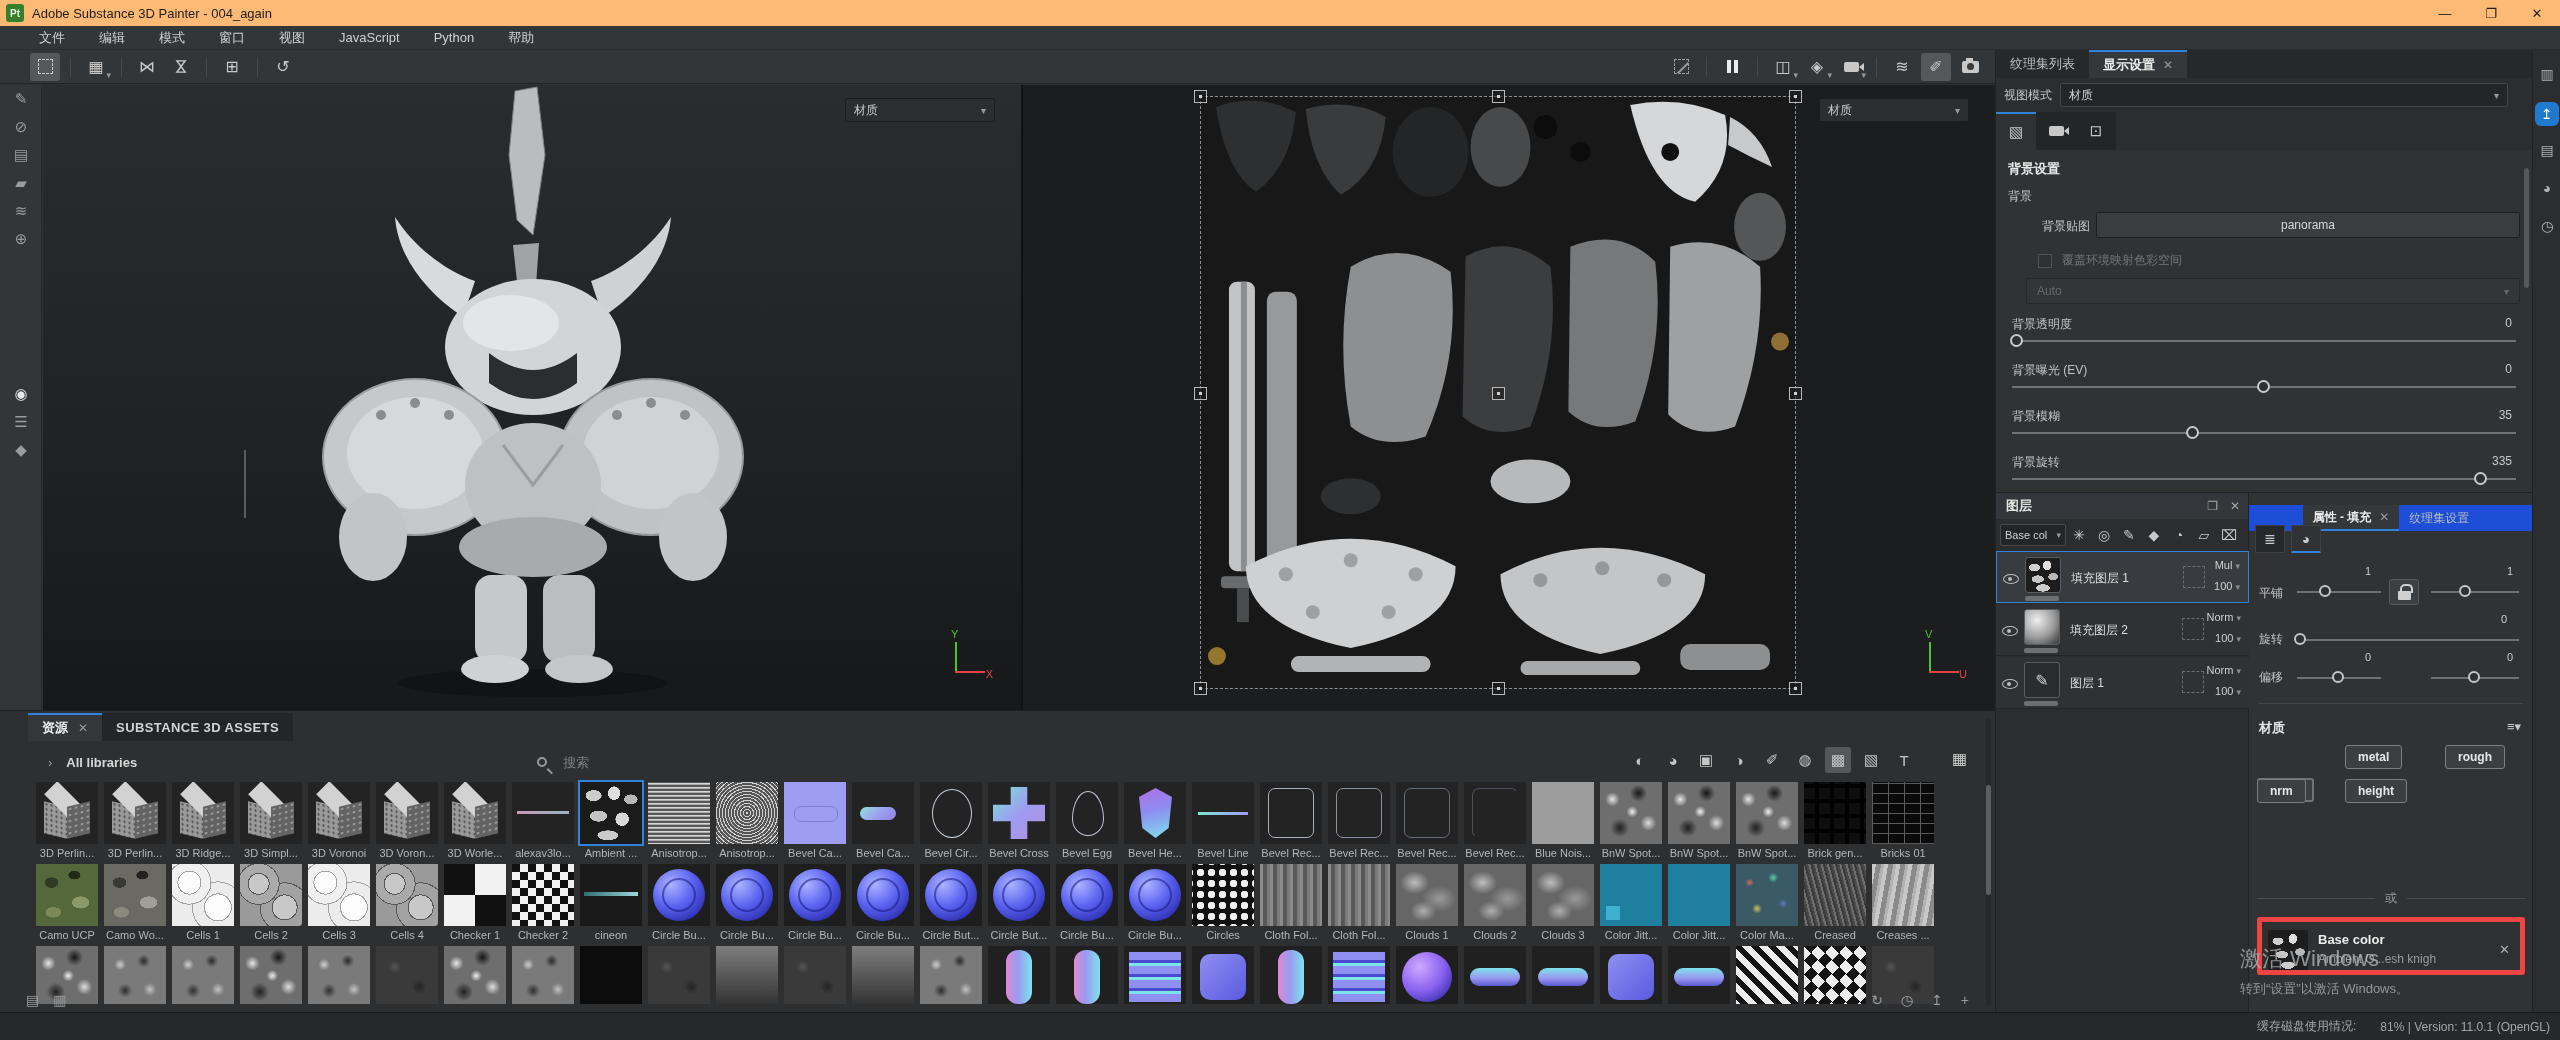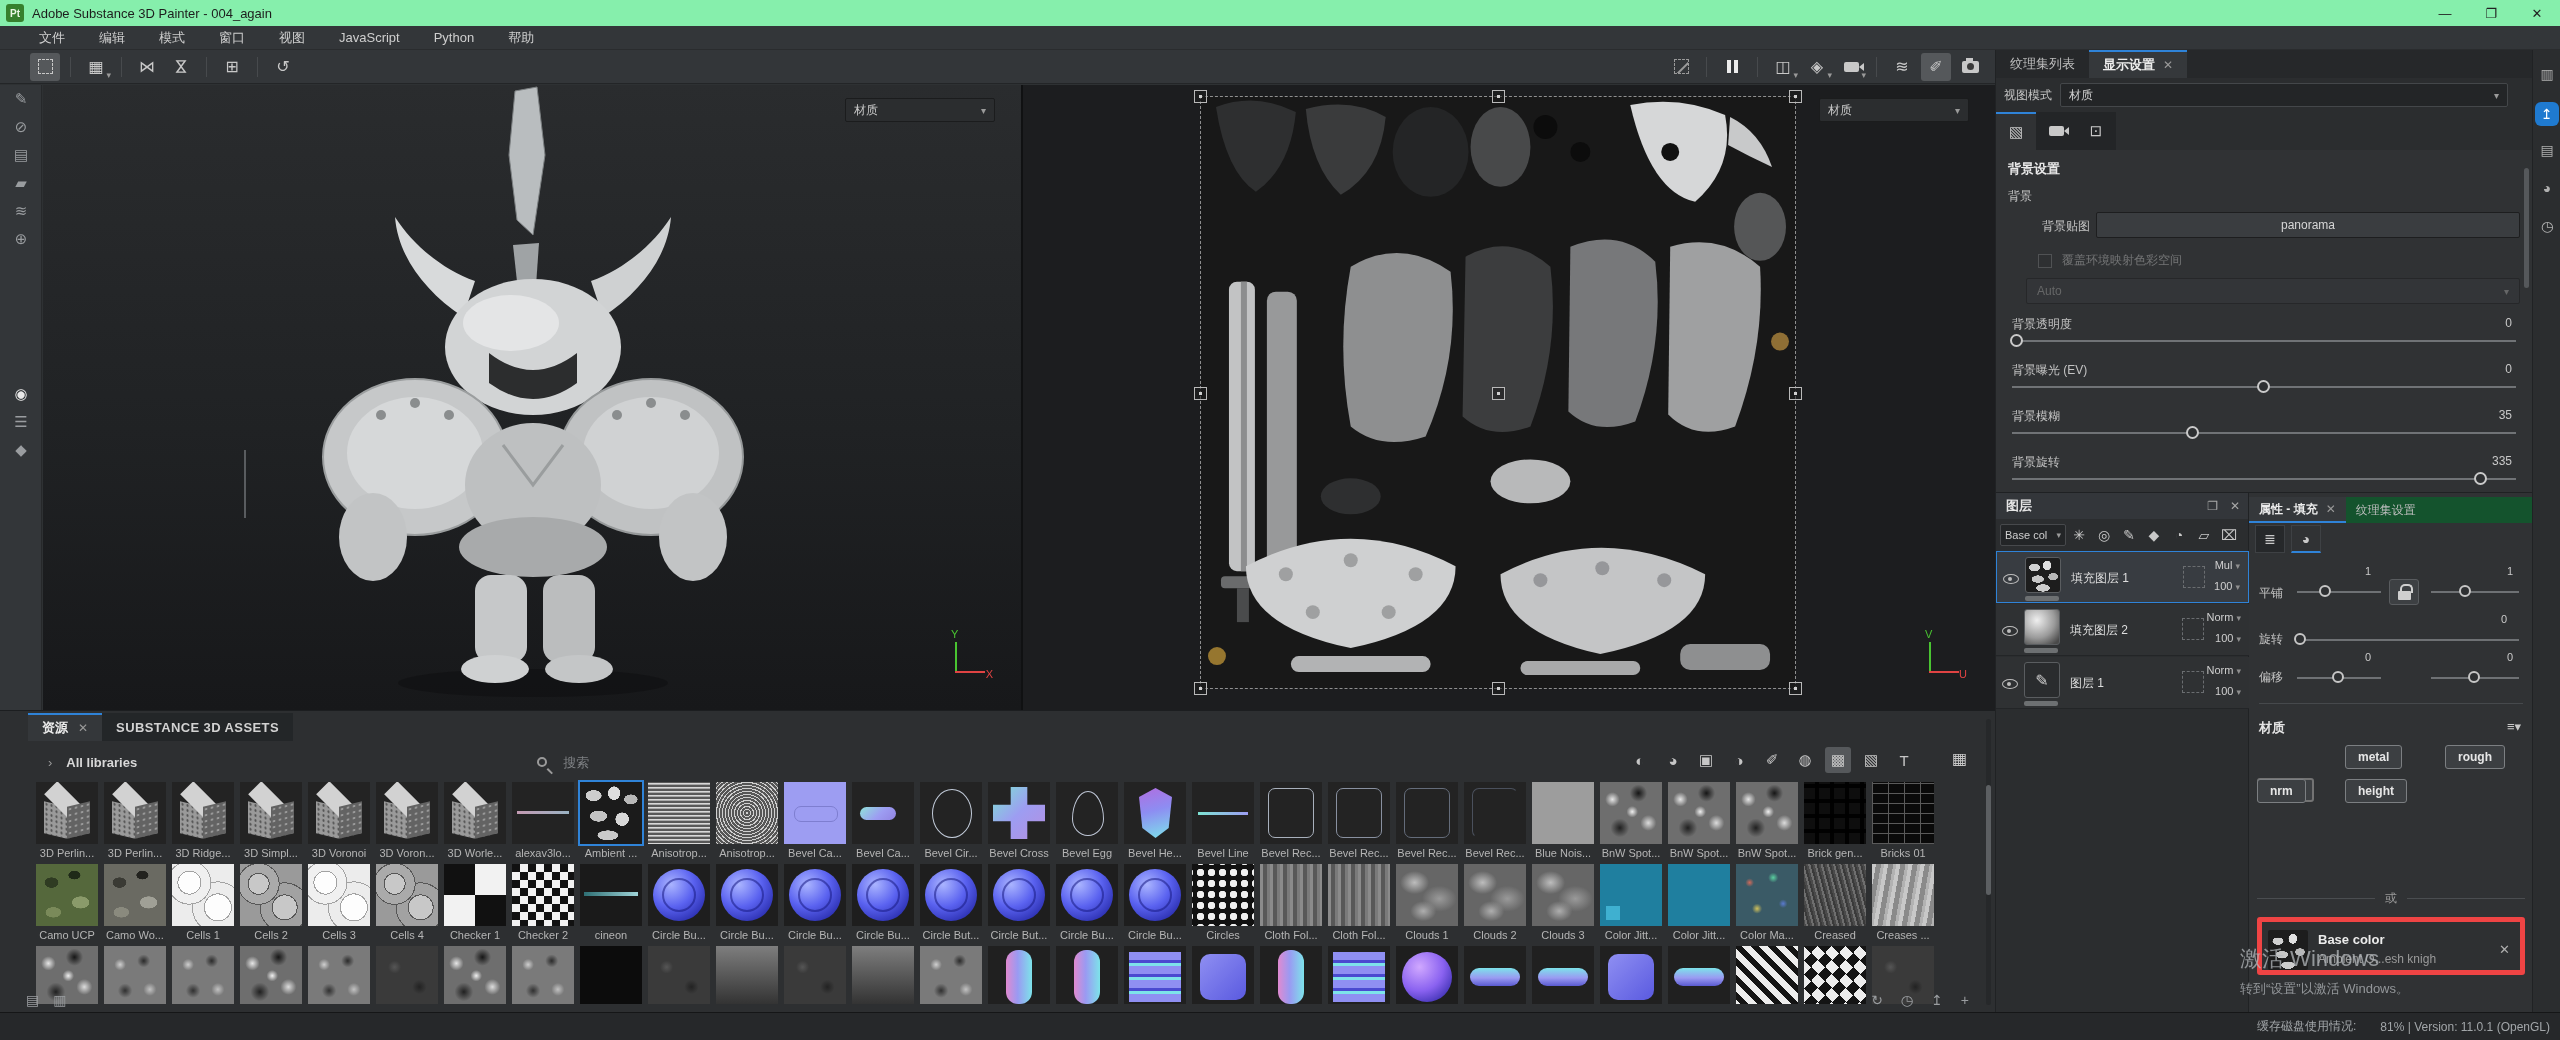--- a/index.html
+++ b/index.html
@@ -1,20 +1,20 @@
 <!DOCTYPE html>
 <html><head>
 <meta charset="utf-8">
 <style>
   html,body{margin:0;padding:0;width:2560px;height:1040px;background:#2e3133;overflow:hidden;
     font-family:"Liberation Sans","DejaVu Sans",sans-serif;-webkit-font-smoothing:antialiased;}
   *{box-sizing:border-box;}
 
   
-  #titlebar{position:absolute;left:0;top:0;width:2560px;height:26px;background:#86efac;display:flex;align-items:center;}
+  #titlebar{position:absolute;left:0;top:0;width:2560px;height:26px;background:#fdba74;display:flex;align-items:center;}
   #pt-logo{width:18px;height:18px;margin:0 8px 0 6px;background:#36802d;color:#eaf6e4;border-radius:3px;
     font-size:10px;font-weight:bold;display:flex;align-items:center;justify-content:center;}
   #app-title{font-size:13px;color:#1d1d1d;}
   #winbtns{margin-left:auto;display:flex;height:100%;}
   .winbtn{width:46px;height:100%;display:flex;align-items:center;justify-content:center;font-size:13px;color:#222;}
 
   
   #menubar{position:absolute;left:0;top:26px;width:2560px;height:24px;background:#333639;display:flex;align-items:center;padding-left:22px;border-bottom:1px solid #2a2c2e;}
   .menu-item{font-size:13px;color:#cfcfcf;padding:0 17px;line-height:24px;}
 
@@ -112,21 +112,21 @@
   .lmask{position:absolute;left:186px;top:14px;width:22px;height:22px;border:1px dashed #6a6d70;}
   .lblend{position:absolute;right:8px;top:7px;font-size:11px;color:#cfcfcf;}
   .lopac{position:absolute;right:8px;top:28px;font-size:11px;color:#cfcfcf;}
   .ddm{color:#8f8f8f;font-size:9px;}
   .th-ao{background:#1d1d1d;background-image:radial-gradient(9px 6px at 25% 28%,#d0d0d0 60%,transparent 62%),radial-gradient(7px 8px at 62% 22%,#e0e0e0 60%,transparent 62%),radial-gradient(8px 6px at 80% 55%,#b8b8b8 60%,transparent 62%),radial-gradient(10px 6px at 35% 62%,#c6c6c6 60%,transparent 62%),radial-gradient(11px 6px at 50% 88%,#cccccc 60%,transparent 62%);}
   .th-sphere{background:radial-gradient(circle at 35% 30%,#efefef,#9a9a9a 55%,#4a4a4a 90%);}
   .th-brush{background:#2a2c2e;color:#d0d0d0;display:flex;align-items:center;justify-content:center;font-size:16px;}
 
   
   #propspanel{position:absolute;left:253px;top:442px;width:284px;height:520px;background:#303234;border-top:1px solid #1f2123;}
-  #props-tabs{position:absolute;left:0;top:4px;width:100%;height:26px;display:flex;background:#14532d;}
+  #props-tabs{position:absolute;left:0;top:12px;width:100%;height:26px;display:flex;background:#1d4ed8;justify-content:center;}
   .proptab{padding:0 10px;font-size:12px;display:flex;align-items:center;gap:8px;color:#bdbdbd;}
   .proptab.active{background:#35383b;border-bottom:2px solid #2f83d8;color:#ececec;font-weight:bold;}
   #props-subicons{position:absolute;left:6px;top:32px;display:flex;gap:6px;}
   .psub{width:30px;height:28px;display:flex;align-items:center;justify-content:center;color:#c8c8c8;font-size:14px;background:#26282a;border:1px solid #3e4144;}
   .psub.active{border-bottom:2px solid #2f83d8;background:#303234;}
   .prow-label{position:absolute;font-size:12px;color:#c3c3c3;}
   .pval{position:absolute;font-size:11px;color:#c9c9c9;}
   .mtrack{position:absolute;height:2px;background:#6e7174;}
   .mtrack i{position:absolute;top:-6px;margin-left:-7px;width:12px;height:12px;border:2px solid #c6c6c6;border-radius:50%;background:#2e3032;}
   #lockbtn{position:absolute;left:140px;top:86px;width:30px;height:26px;background:#3d4043;border:1px solid #595c5f;border-radius:3px;}

